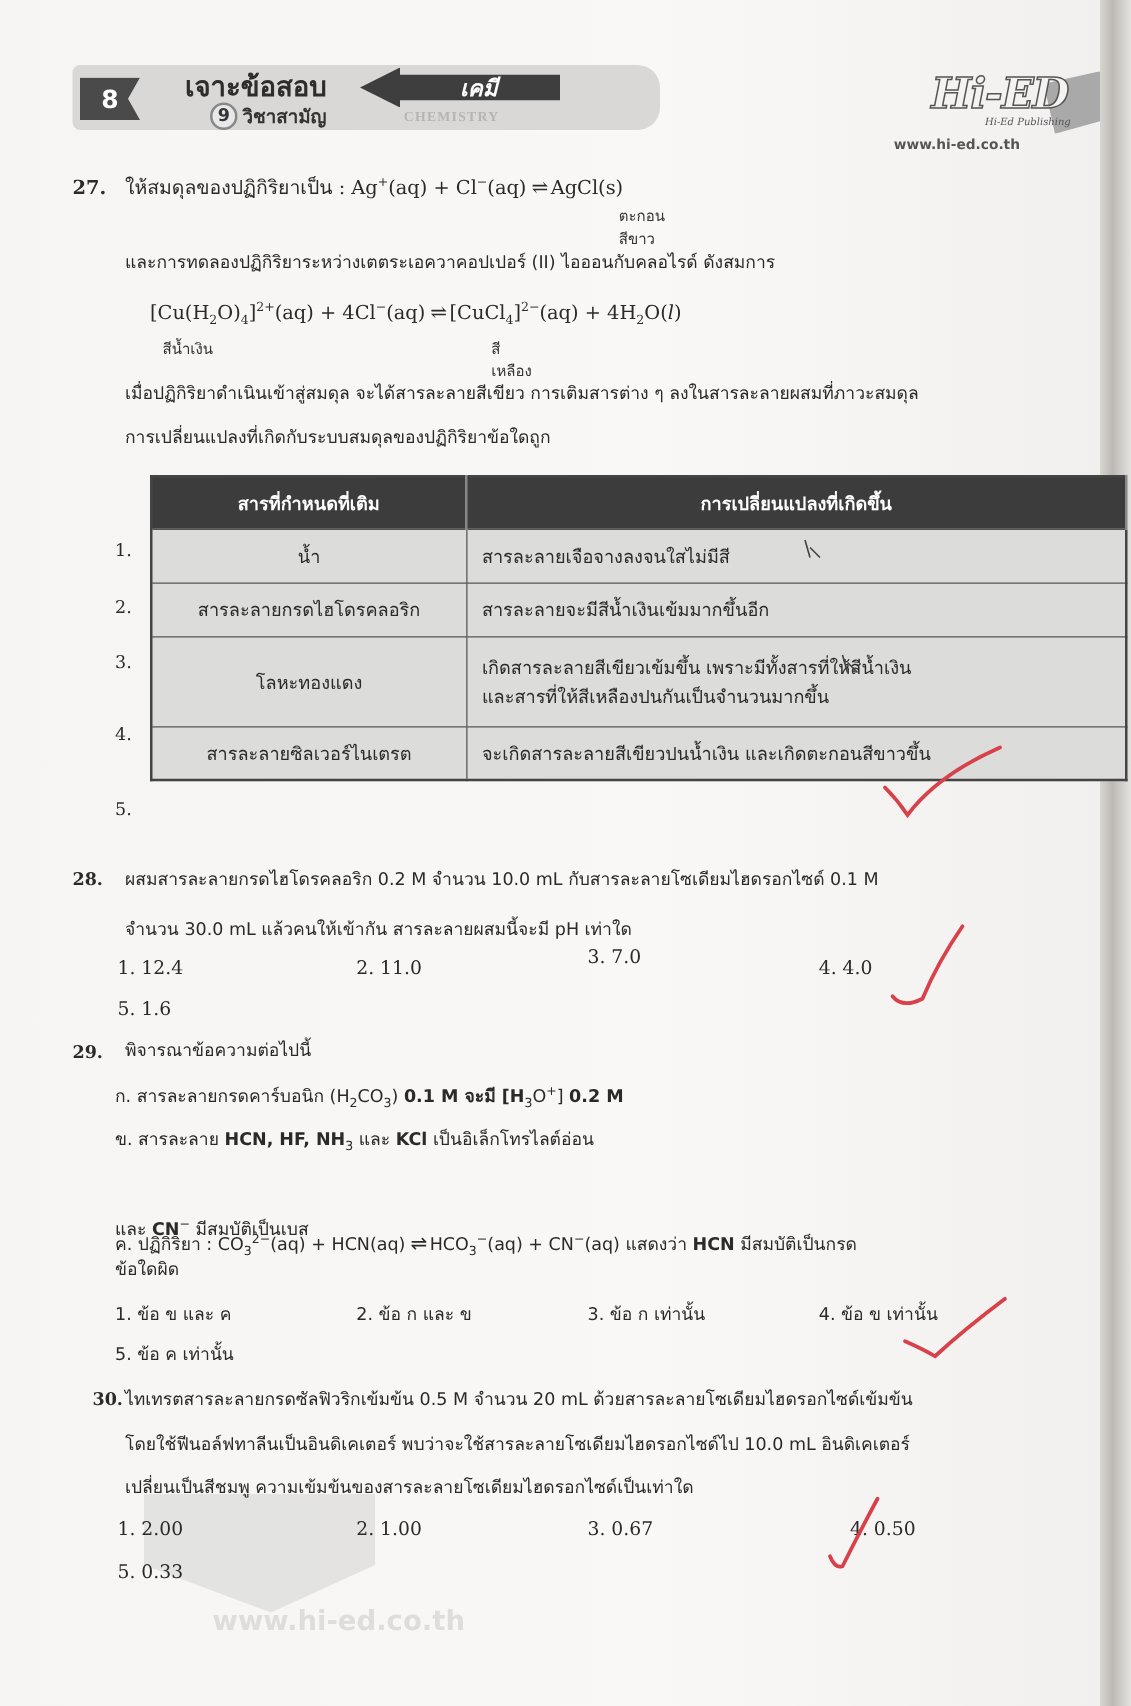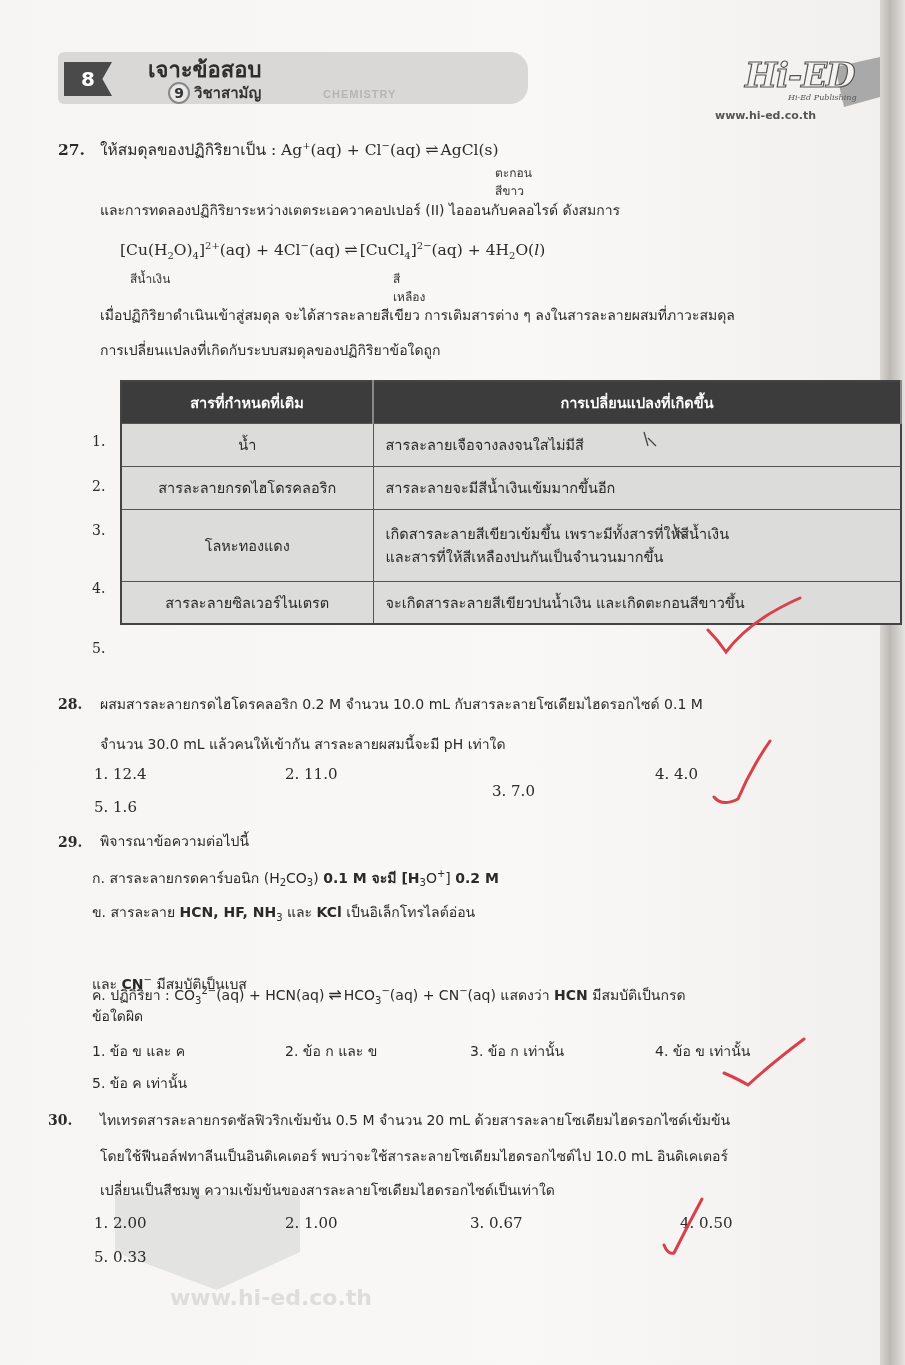--- a/index.html
+++ b/index.html
@@ -46,21 +46,21 @@
   }
   .subject-arrow {
     position: absolute; left: 230px; top: 4px; width: 160px; height: 32px;
     background: #3e3e3e; color: #fff;
     clip-path: polygon(0 50%, 20% 0, 20% 18%, 100% 18%, 100% 82%, 20% 82%, 20% 100%);
     display: flex; align-items: center; justify-content: center; padding-left: 30px;
     font-family: "DejaVu Sans", sans-serif; font-style: italic; font-weight: bold; font-size: 18px;
   }
   .subject-en {
     position: absolute; left: 265px; top: 38px;
-    font-family: Liberation Sans, sans-serif; font-weight: bold; font-size: 11px; letter-spacing: 1px; color: #b5b5b5;
+    font-family: Liberation Serif, serif; font-weight: bold; font-size: 11px; letter-spacing: 1px; color: #b5b5b5;
   }
   
   .logo { position: absolute; left: 740px; top: 55px; width: 140px; height: 70px; }
   .logo-mark {
     position: absolute; left: 5px; top: 0;
     font-family: "DejaVu Serif", serif; font-style: italic; font-weight: bold; font-size: 34px;
     color: #f4f3f1; -webkit-text-stroke: 1.2px #555; letter-spacing: -1px;
   }
   .logo-flag {
     position: absolute; left: 95px; top: 2px; width: 45px; height: 50px; background: #a9a9a9;
@@ -115,20 +115,23 @@
 <div class="spine"></div>
 
 <div class="banner">
   <div class="bar-bg"></div>
   <div class="page-num">8</div>
   <div class="banner-title">เจาะข้อสอบ</div>
   <div class="banner-sub">
     <span class="circle-9">9</span>
     <span>วิชาสามัญ</span>
   </div>
+  <div class="subject-arrow">
+    <span>เคมี</span>
+  </div>
   <div class="subject-en">CHEMISTRY</div>
 </div>
 
 <div class="logo">
   <div class="logo-flag"></div>
   <div class="logo-mark">Hi-ED</div>
   <div class="logo-pub">Hi-Ed Publishing</div>
   <div class="logo-url">www.hi-ed.co.th</div>
 </div>
 
@@ -194,21 +197,21 @@
   </svg>
 
 <div class="q" style="left:0;top:0;font-family:'DejaVu Sans',sans-serif;font-size:14px;">
   <span class="qnum" style="left:58px;top:694px;font-family:'DejaVu Serif',serif;">28.</span>
   <span class="line" style="left:100px;top:694px;">ผสมสารละลายกรดไฮโดรคลอริก 0.2 M จำนวน 10.0 mL กับสารละลายโซเดียมไฮดรอกไซด์ 0.1 M</span>
   <span class="line" style="left:100px;top:734px;">จำนวน 30.0 mL แล้วคนให้เข้ากัน สารละลายผสมนี้จะมี pH เท่าใด</span>
 </div>
 <div class="opts">
   <span class="opt" style="left:94px;top:765px;">1. 12.4</span>
   <span class="opt" style="left:285px;top:765px;">2. 11.0</span>
-  <span class="opt" style="left:470px;top:782px;margin-left:22px;">3. 7.0</span>
+  <span class="opt" style="left:470px;top:756px;">3. 7.0</span>
   <span class="opt" style="left:655px;top:765px;">4. 4.0</span>
   <span class="opt" style="left:94px;top:798px;">5. 1.6</span>
 </div>
 <svg class="mark-red" style="left:700px;top:735px;" width="80" height="75">
   <path d="M14 62 Q22 72 38 64 Q50 35 70 6" stroke="#d8404a" stroke-width="3" fill="none" stroke-linecap="round"></path>
 </svg>
 
 <div class="q" style="left:0;top:0;font-family:'DejaVu Sans',sans-serif;font-size:14px;">
   <span class="qnum" style="left:58px;top:832px;font-family:'DejaVu Serif',serif;">29.</span>
   <span class="line" style="left:100px;top:832px;font-family:Liberation Mono, monospace;">พิจารณาข้อความต่อไปนี้</span>
@@ -223,21 +226,21 @@
   <span class="opt" style="left:285px;top:1040px;">2. ข้อ ก และ ข</span>
   <span class="opt" style="left:470px;top:1040px;">3. ข้อ ก เท่านั้น</span>
   <span class="opt" style="left:655px;top:1040px;">4. ข้อ ข เท่านั้น</span>
   <span class="opt" style="left:92px;top:1072px;">5. ข้อ ค เท่านั้น</span>
 </div>
 <svg class="mark-red" style="left:720px;top:1035px;" width="90" height="55">
   <path d="M4 38 Q18 44 28 50 Q52 28 84 4" stroke="#d8404a" stroke-width="3" fill="none" stroke-linecap="round"></path>
 </svg>
 
 <div class="q" style="left:0;top:0;font-family:'DejaVu Sans',sans-serif;font-size:14px;">
-  <span class="qnum" style="left:48px;top:1110px;font-family:'DejaVu Serif',serif;">30.</span>
+  <span class="qnum" style="left:74px;top:1110px;font-family:'DejaVu Serif',serif;">30.</span>
   <span class="line" style="left:100px;top:1110px;">ไทเทรตสารละลายกรดซัลฟิวริกเข้มข้น 0.5 M จำนวน 20 mL ด้วยสารละลายโซเดียมไฮดรอกไซด์เข้มข้น</span>
   <span class="line" style="left:100px;top:1146px;">โดยใช้ฟีนอล์ฟทาลีนเป็นอินดิเคเตอร์ พบว่าจะใช้สารละลายโซเดียมไฮดรอกไซด์ไป 10.0 mL อินดิเคเตอร์</span>
   <span class="line" style="left:100px;top:1180px;">เปลี่ยนเป็นสีชมพู ความเข้มข้นของสารละลายโซเดียมไฮดรอกไซด์เป็นเท่าใด</span>
 </div>
 <div class="opts">
   <span class="opt" style="left:94px;top:1214px;">1. 2.00</span>
   <span class="opt" style="left:285px;top:1214px;">2. 1.00</span>
   <span class="opt" style="left:470px;top:1214px;">3. 0.67</span>
   <span class="opt" style="left:680px;top:1214px;">4. 0.50</span>
   <span class="opt" style="left:94px;top:1248px;">5. 0.33</span>

